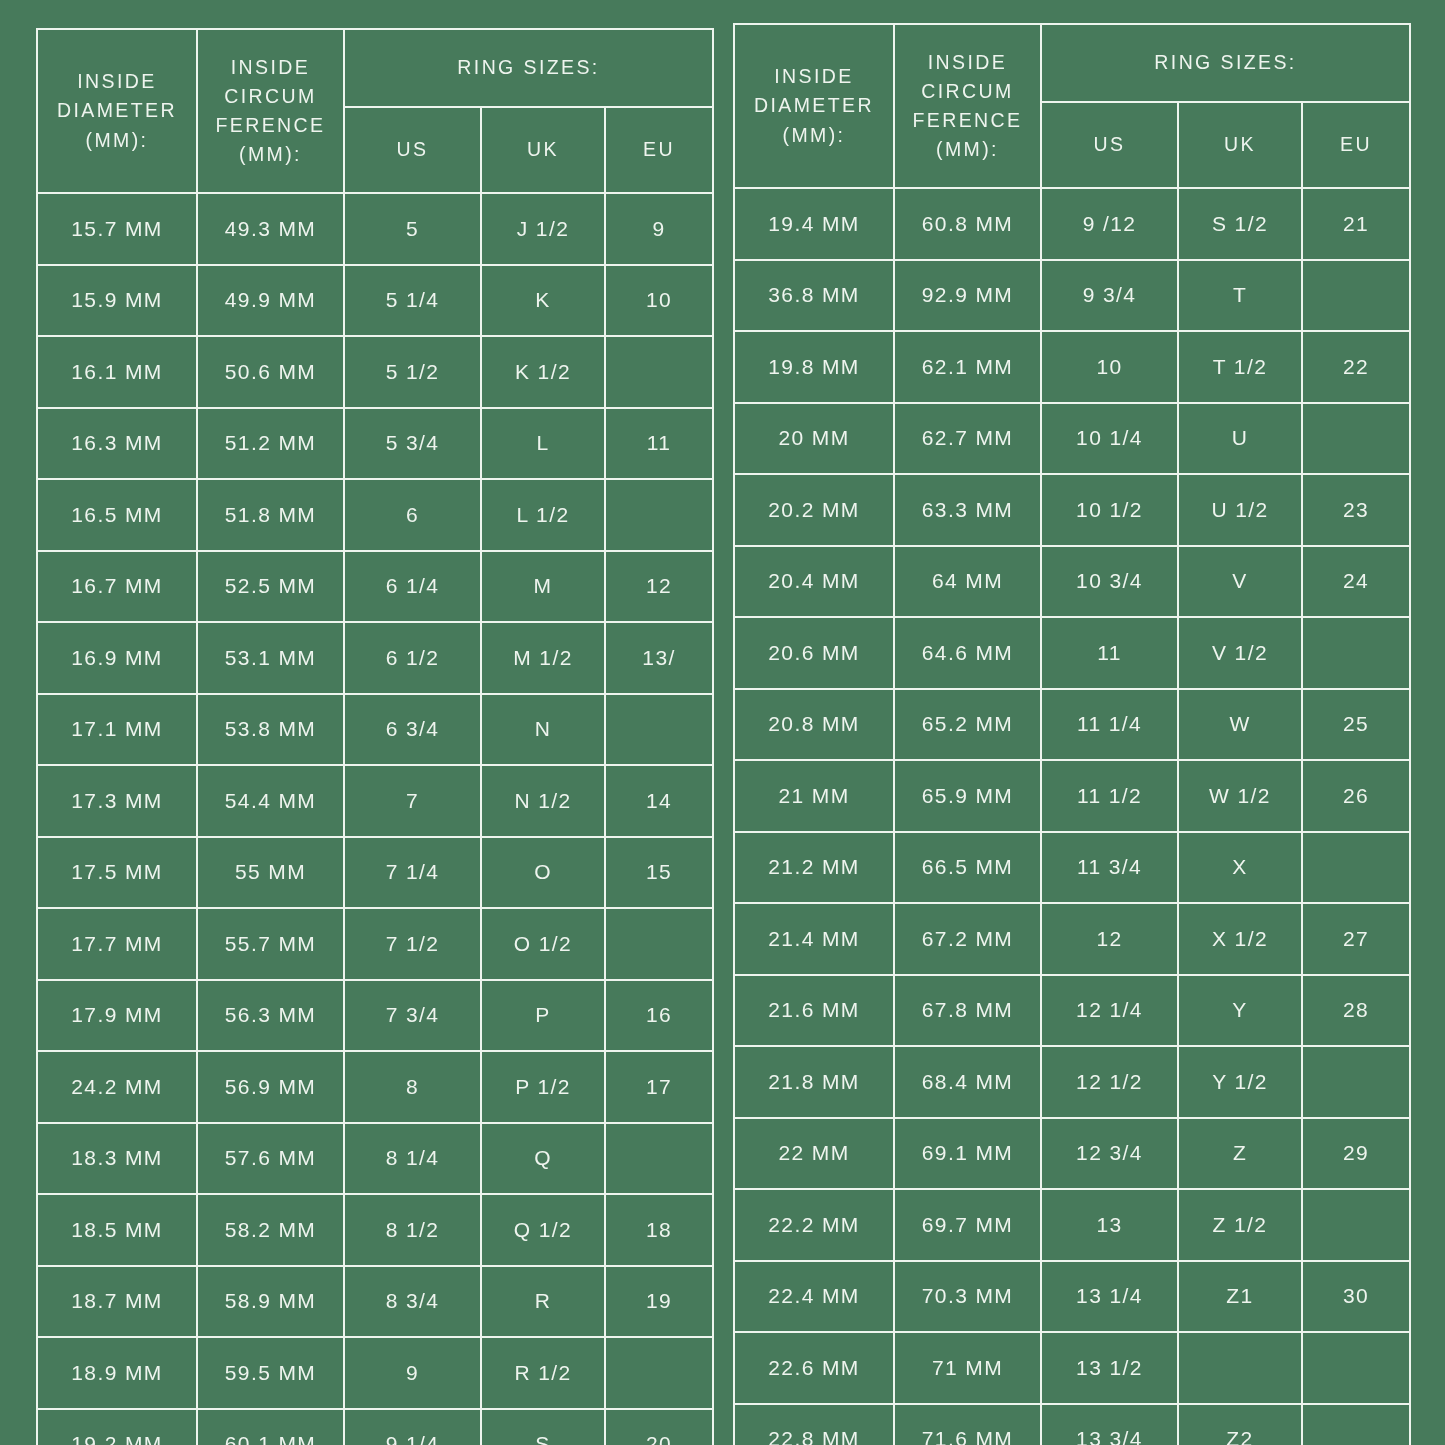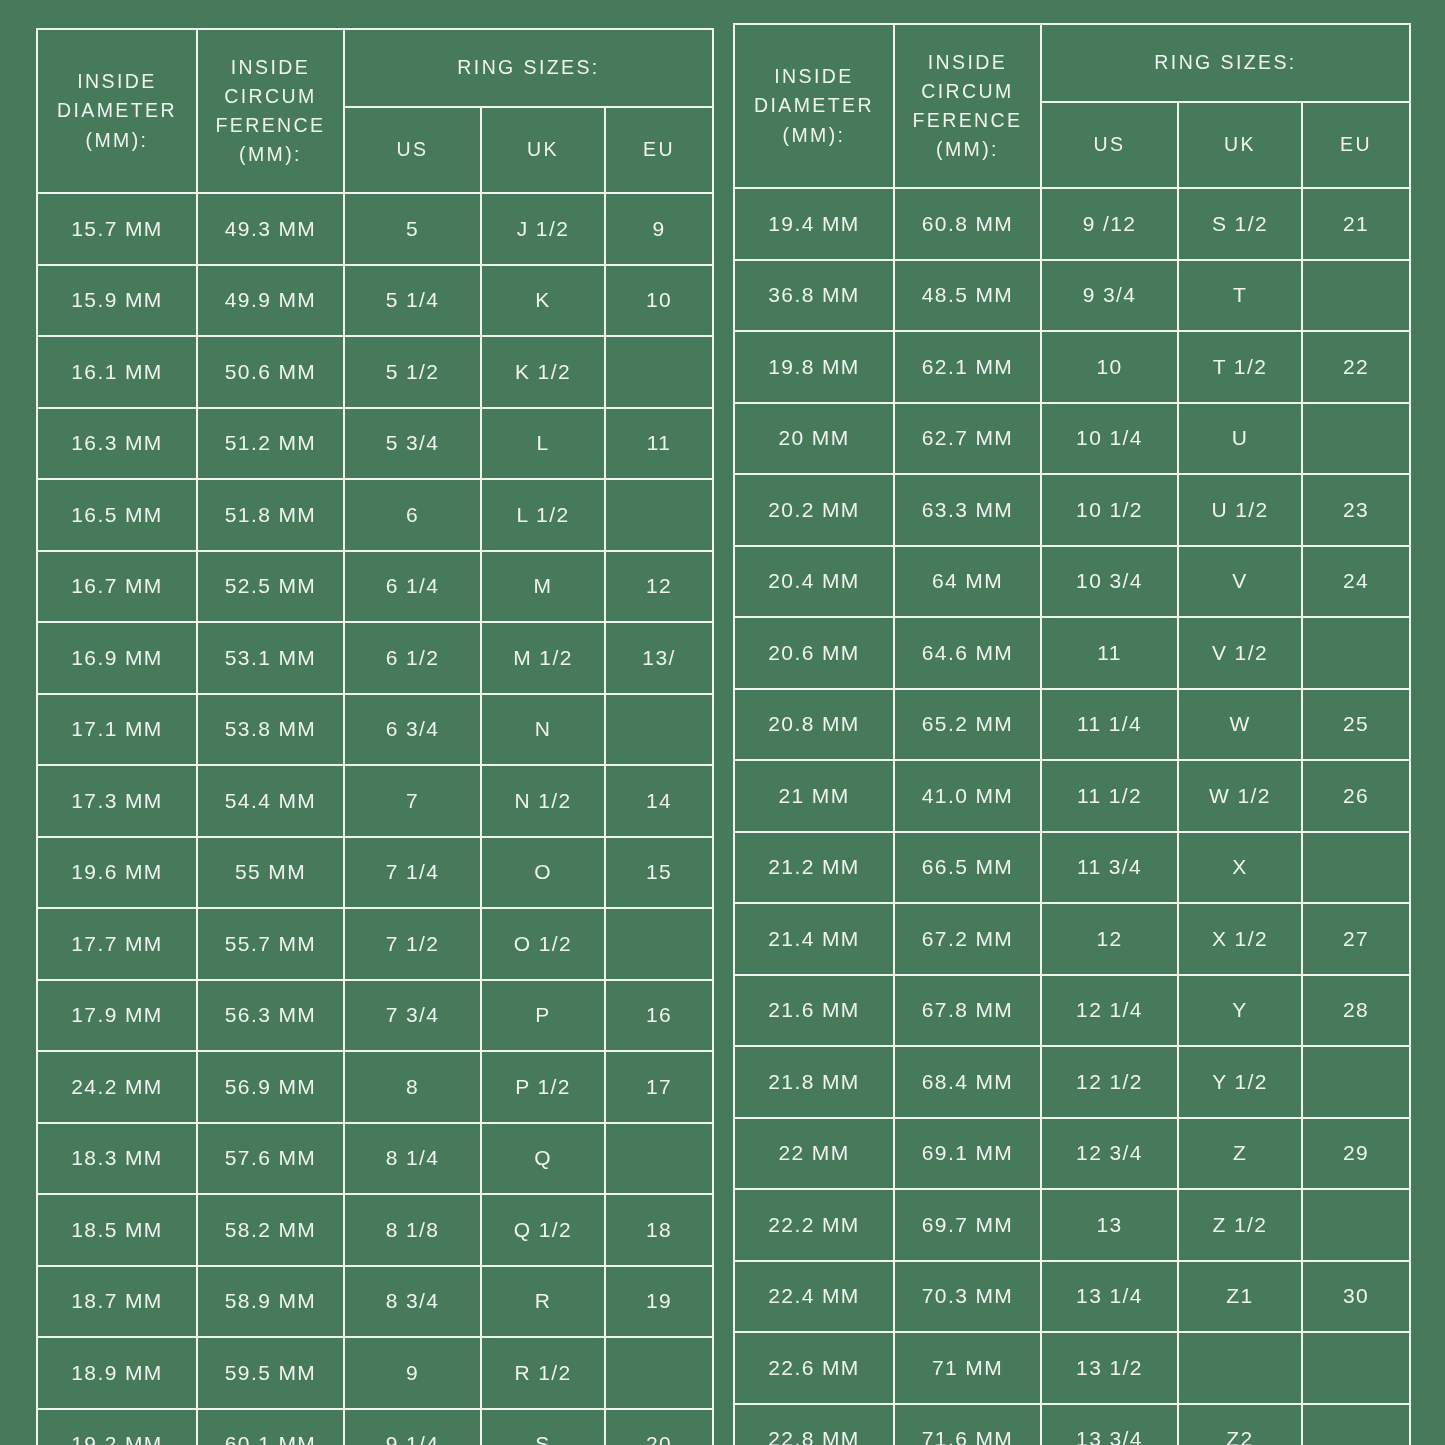--- a/index.html
+++ b/index.html
@@ -173,21 +173,21 @@
           <td></td>
         </tr>
         <tr>
           <td>17.3 MM</td>
           <td>54.4 MM</td>
           <td>7</td>
           <td>N 1/2</td>
           <td>14</td>
         </tr>
         <tr>
-          <td>19.6 MM</td>
+          <td>17.5 MM</td>
           <td>55 MM</td>
           <td>7 1/4</td>
           <td>O</td>
           <td>15</td>
         </tr>
         <tr>
           <td>17.7 MM</td>
           <td>55.7 MM</td>
           <td>7 1/2</td>
           <td>O 1/2</td>
@@ -210,21 +210,21 @@
         <tr>
           <td>18.3 MM</td>
           <td>57.6 MM</td>
           <td>8 1/4</td>
           <td>Q</td>
           <td></td>
         </tr>
         <tr>
           <td>18.5 MM</td>
           <td>58.2 MM</td>
-          <td>8 1/8</td>
+          <td>8 1/2</td>
           <td>Q 1/2</td>
           <td>18</td>
         </tr>
         <tr>
           <td>18.7 MM</td>
           <td>58.9 MM</td>
           <td>8 3/4</td>
           <td>R</td>
           <td>19</td>
         </tr>
@@ -277,21 +277,21 @@
     <tbody>
         <tr>
           <td>19.4 MM</td>
           <td>60.8 MM</td>
           <td>9 /12</td>
           <td>S 1/2</td>
           <td>21</td>
         </tr>
         <tr>
           <td>36.8 MM</td>
-          <td>48.5 MM</td>
+          <td>92.9 MM</td>
           <td>9 3/4</td>
           <td>T</td>
           <td></td>
         </tr>
         <tr>
           <td>19.8 MM</td>
           <td>62.1 MM</td>
           <td>10</td>
           <td>T 1/2</td>
           <td>22</td>
@@ -326,21 +326,21 @@
         </tr>
         <tr>
           <td>20.8 MM</td>
           <td>65.2 MM</td>
           <td>11 1/4</td>
           <td>W</td>
           <td>25</td>
         </tr>
         <tr>
           <td>21 MM</td>
-          <td>41.0 MM</td>
+          <td>65.9 MM</td>
           <td>11 1/2</td>
           <td>W 1/2</td>
           <td>26</td>
         </tr>
         <tr>
           <td>21.2 MM</td>
           <td>66.5 MM</td>
           <td>11 3/4</td>
           <td>X</td>
           <td></td>

